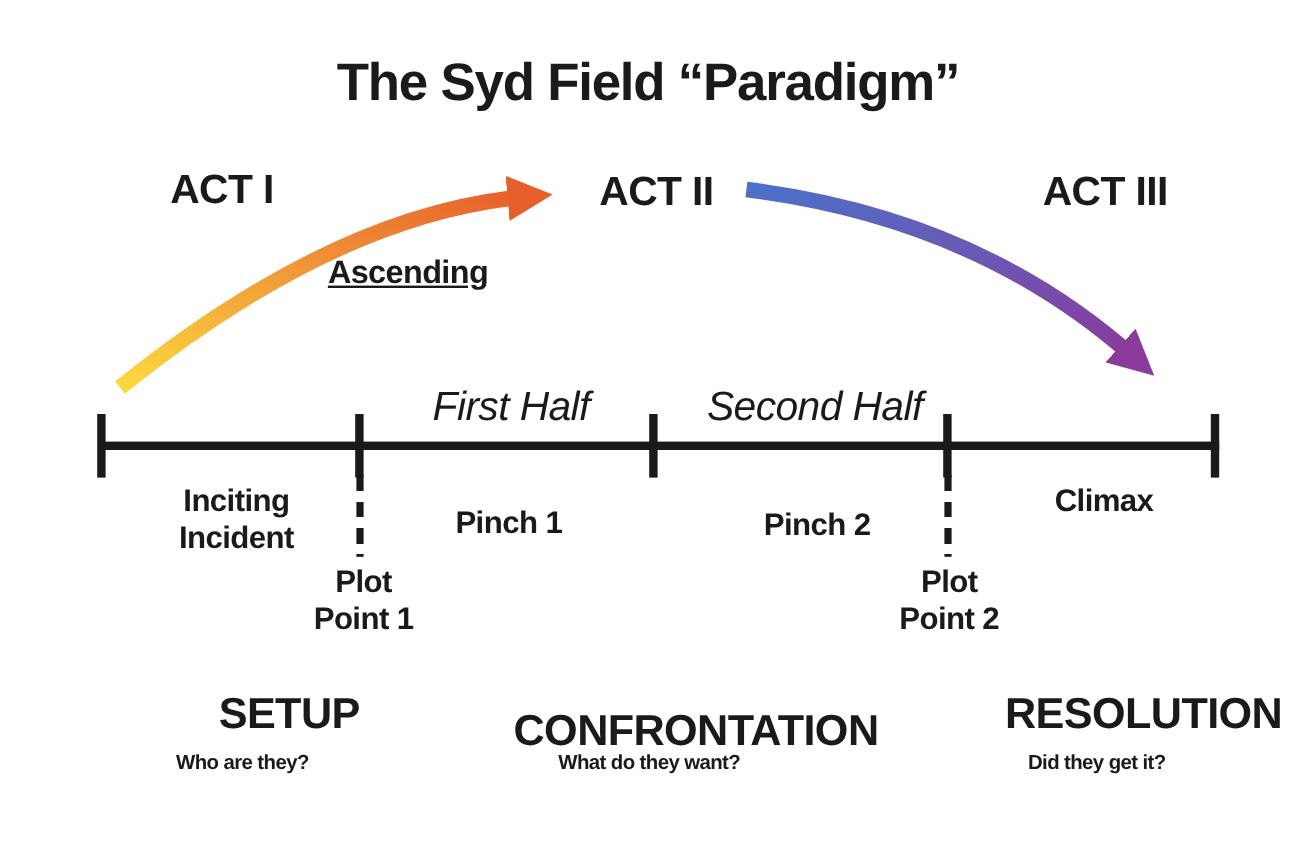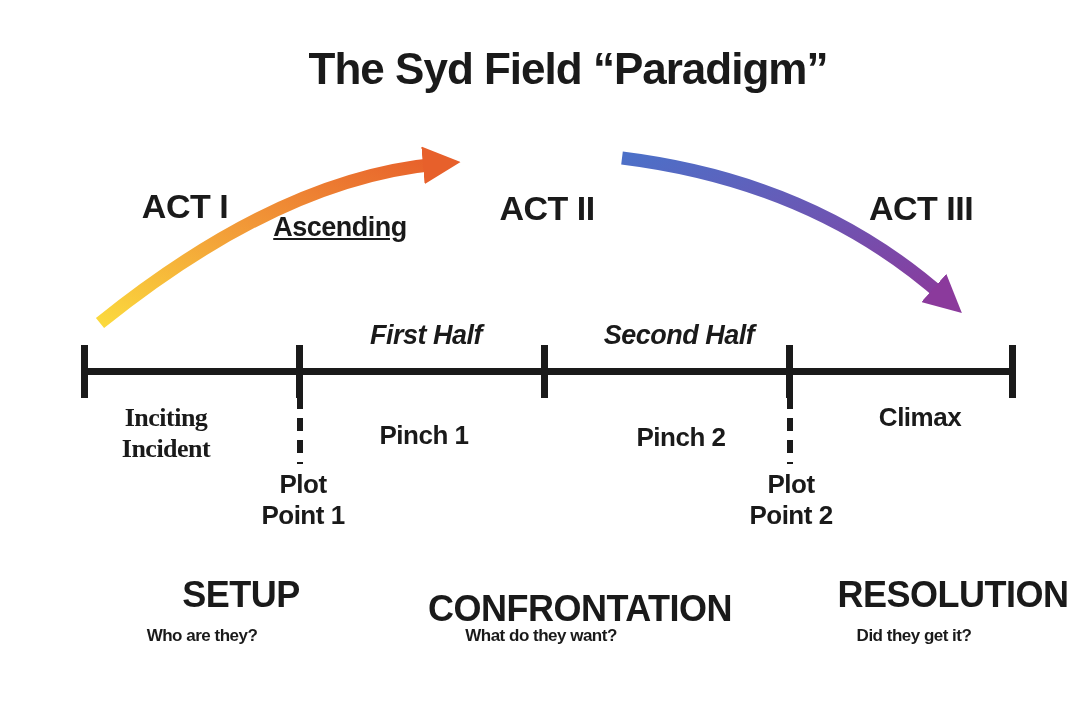--- a/index.html
+++ b/index.html
@@ -3,40 +3,40 @@
 <meta charset="utf-8">
 <style>
   html,body{margin:0;padding:0;background:#ffffff;}
   .stage{
     position:relative;width:1080px;height:720px;background:#ffffff;
     font-family:"Liberation Sans","DejaVu Sans",sans-serif;color:#1a1a1a;
     overflow:hidden;
   }
   .abs{position:absolute;transform:translateX(-50%);text-align:center;white-space:nowrap;}
   .title{font-size:44px;font-weight:700;letter-spacing:-1px;}
-  .act{font-size:34px;font-weight:700;letter-spacing:-0.5px;margin-top:48px;}
+  .act{font-size:34px;font-weight:700;letter-spacing:-0.5px;}
   .arrow-label{font-size:27px;font-weight:700;letter-spacing:-0.5px;text-decoration:underline;}
-  .half-label{font-size:27px;font-weight:700;font-style:italic;letter-spacing:-0.5px;}
+  .half-label{font-size:34px;font-weight:400;font-style:italic;letter-spacing:-0.5px;}
   .marker-label{font-size:26px;font-weight:700;line-height:1.2;letter-spacing:-0.5px;}
   .section-title{font-size:36px;font-weight:700;letter-spacing:-0.5px;margin-left:39px;}
   .section-question{font-size:17px;font-weight:700;letter-spacing:-0.5px;}
   .baseline{position:absolute;left:85px;top:368px;width:931px;height:7px;background:#1a1a1a;}
   .tick{position:absolute;top:345px;width:7px;height:53px;background:#1a1a1a;}
   .dashed{
     position:absolute;top:396px;width:6px;height:68px;
     background:repeating-linear-gradient(to bottom,#1a1a1a 0 13px,transparent 13px 22px);
   }
   svg.arrows{position:absolute;left:0;top:0;}
 </style>
 </head>
 <body>
 
 <div class="stage">
 
-  <div class="abs title" style="left:568px;top:44px;">The Syd Field “Paradigm”</div>
+  <div class="abs title" style="left:540px;top:44px;">The Syd Field “Paradigm”</div>
 
   <div class="abs act" style="left:185px;top:139px;">ACT I</div>
   <div class="abs act" style="left:547px;top:141px;">ACT II</div>
   <div class="abs act" style="left:921px;top:141px;">ACT III</div>
 
   <svg class="arrows" width="1080" height="720" viewBox="0 0 1080 720">
     <defs>
       <linearGradient id="grad-asc" x1="0" y1="1" x2="1" y2="0">
         <stop offset="0%" stop-color="#FBD93D"></stop>
         <stop offset="50%" stop-color="#F29B38"></stop>
@@ -65,21 +65,21 @@
 
   <div class="baseline"></div>
   <div class="tick" style="left:81px;"></div>
   <div class="tick" style="left:296px;"></div>
   <div class="tick" style="left:541px;"></div>
   <div class="tick" style="left:786px;"></div>
   <div class="tick" style="left:1009px;"></div>
   <div class="dashed" style="left:297px;"></div>
   <div class="dashed" style="left:787px;"></div>
 
-  <div class="abs marker-label" style="left:166px;top:402px;font-family:Liberation Serif, serif;">
+  <div class="abs marker-label" style="left:197px;top:402px;">
     <div>Inciting</div>
     <div>Incident</div>
   </div>
   <div class="abs marker-label" style="left:303px;top:469px;">
     <div>Plot</div>
     <div>Point 1</div>
   </div>
   <div class="abs marker-label" style="left:424px;top:420px;">Pinch 1</div>
   <div class="abs marker-label" style="left:681px;top:422px;">Pinch 2</div>
   <div class="abs marker-label" style="left:791px;top:469px;">

